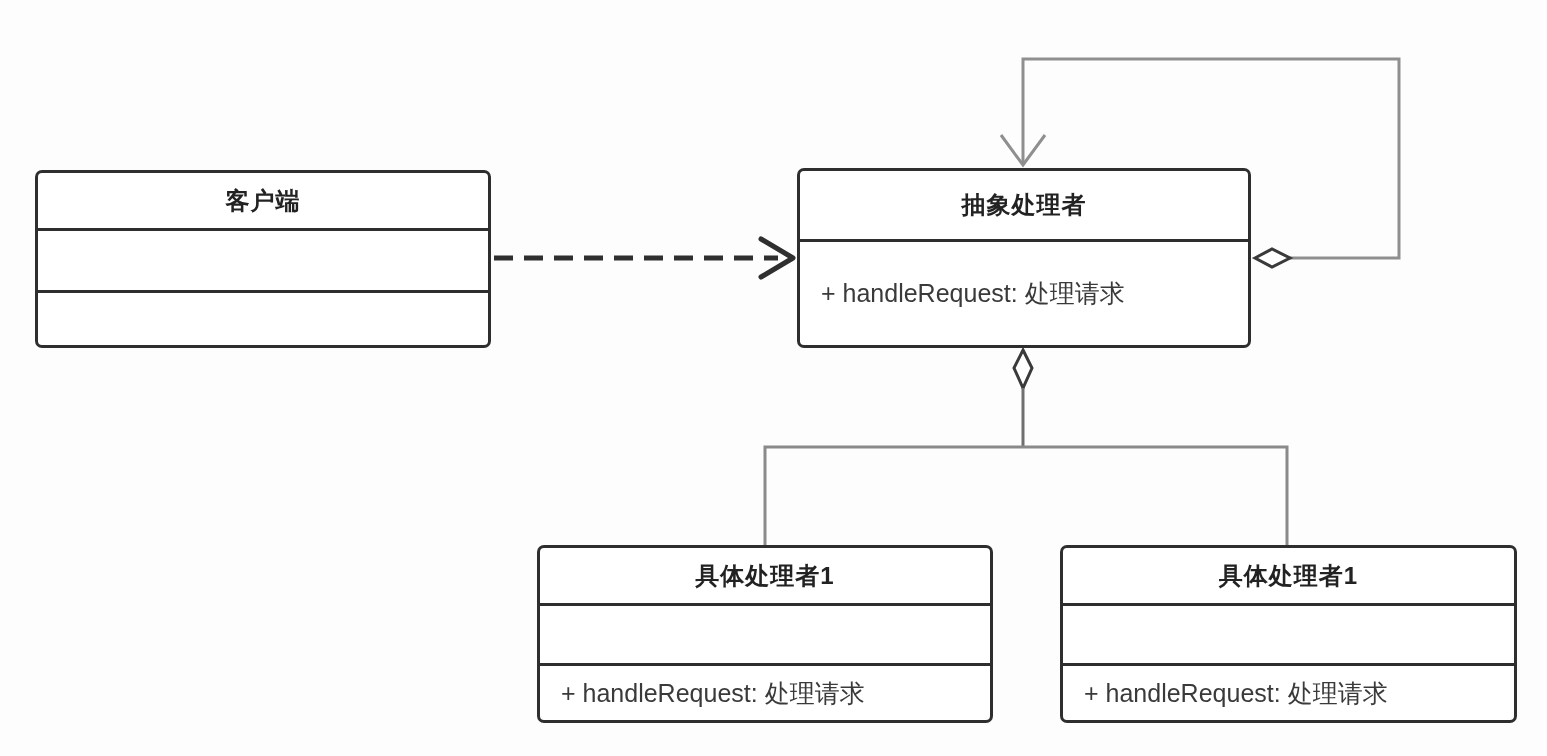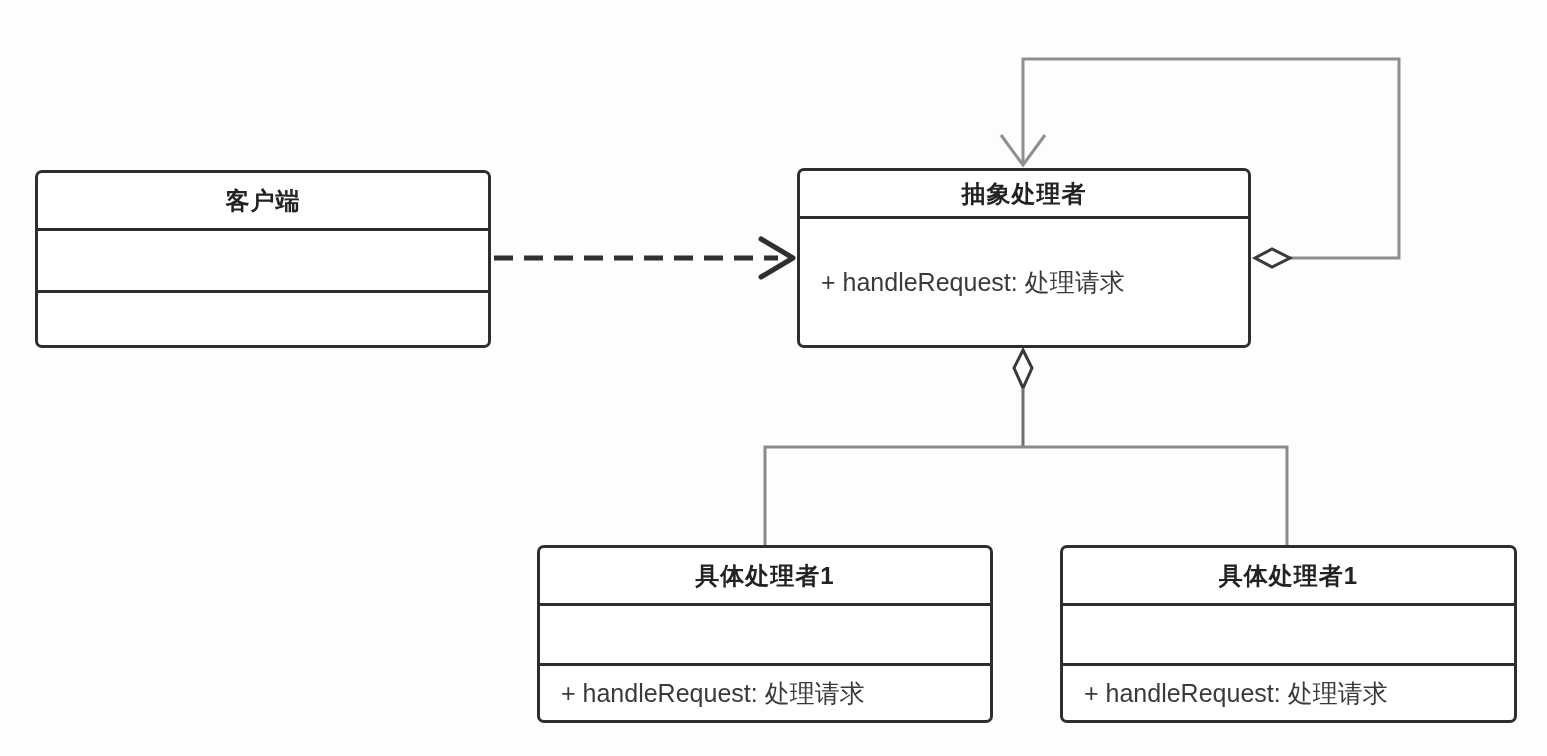--- a/index.html
+++ b/index.html
@@ -40,21 +40,21 @@
     color:#3a3a3a;
     white-space:nowrap;
   }
   
   .box-client{left:35px;top:170px;width:456px;height:178px;}
   .box-client .title{height:55px;}
   .box-client .c1{height:62px;}
   .box-client .c2{flex:1;}
 
   .box-abstract{left:797px;top:168px;width:454px;height:180px;}
-  .box-abstract .title{height:45px;}
+  .box-abstract .title{height:68px;}
   .box-abstract .c1{height:60px;}
   .box-abstract .c2{flex:1;}
 
   .box-concrete-left{left:537px;top:545px;width:456px;height:178px;}
   .box-concrete-left .title{height:55px;}
   .box-concrete-left .c1{height:60px;}
   .box-concrete-left .c2{flex:1;}
 
   .box-concrete-right{left:1060px;top:545px;width:457px;height:178px;}
   .box-concrete-right .title{height:55px;}

